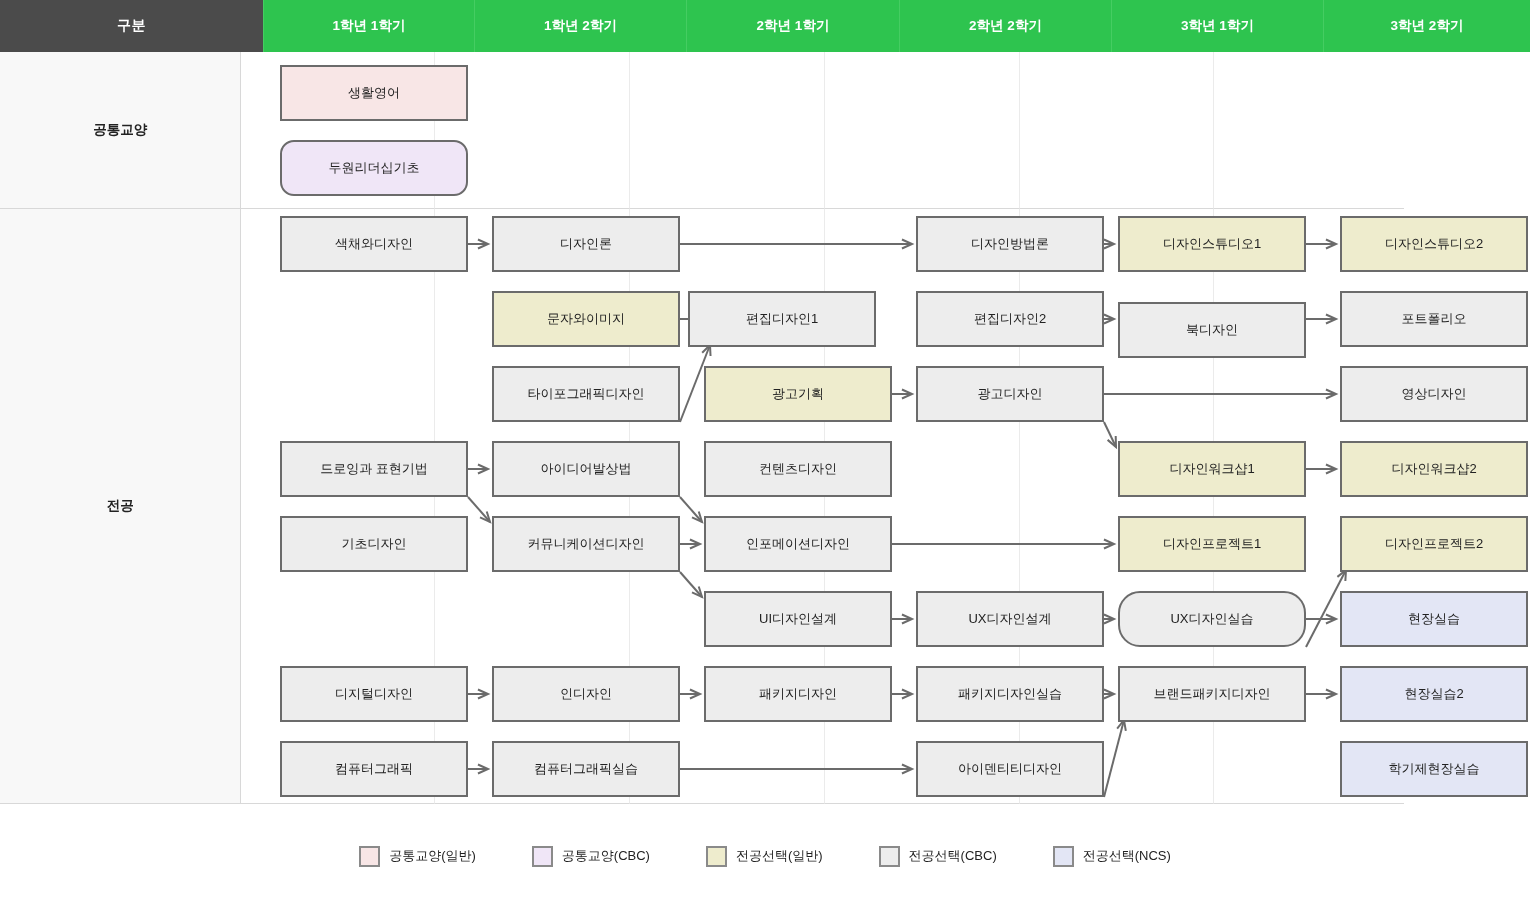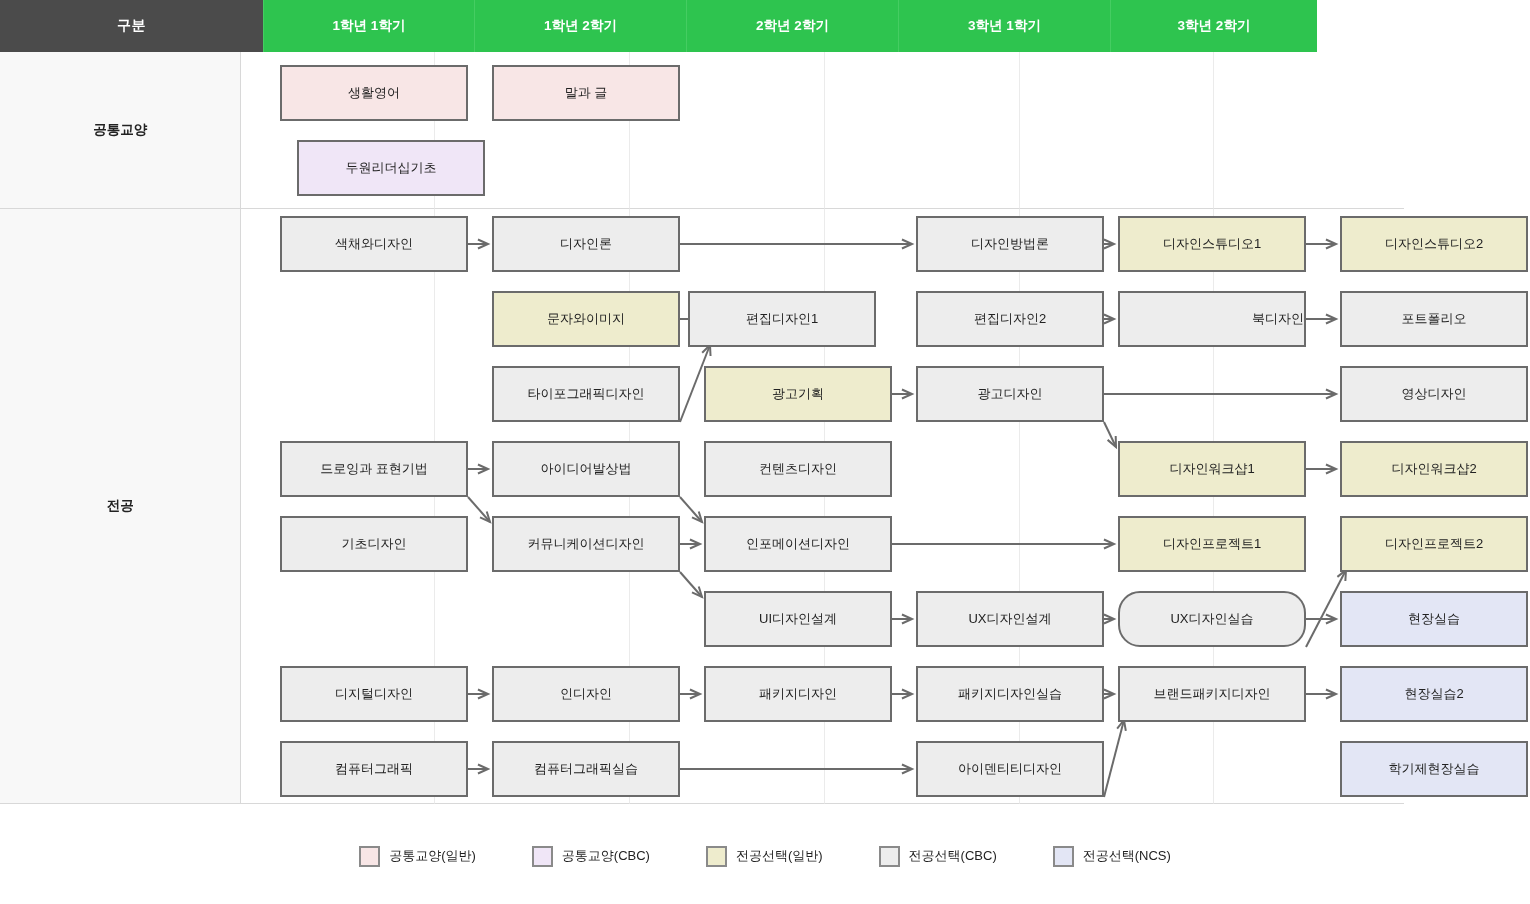--- a/index.html
+++ b/index.html
@@ -100,20 +100,21 @@
 </style>
 </head>
 <body>
 
 <div id="root">
 
   <div class="hdr-row">
     <div class="hdr-cat">구분</div>
     <div class="hdr-sem" style="width:211px">1학년 1학기</div>
     <div class="hdr-sem" style="width:212px">1학년 2학기</div>
+    <div class="hdr-sem" style="width:213px">2학년 1학기</div>
     <div class="hdr-sem" style="width:212px">2학년 2학기</div>
     <div class="hdr-sem" style="width:212px">3학년 1학기</div>
     <div class="hdr-sem" style="width:207px">3학년 2학기</div>
   </div>
 
   <div class="body-wrap">
 
     <div class="row-block" id="band-liberal" style="top:0px;height:157px;">
       <div class="cat-cell" style="height:157px">공통교양</div>
       <div class="col-area" style="width:211px;height:157px"></div>
@@ -248,25 +249,22 @@
     </div>
     <div class="leg-item">
       <span class="leg-sw" style="background:#e3e6f5"></span>
       <span class="leg-lb">전공선택(NCS)</span>
     </div>
   </div>
 
 <div class="course c-gen-lib" style="left: 280px; top: 65px;">
       <span>생활영어</span>
     </div>
-    <div class="course c-cbc-lib" style="left: 297px; top: 140px;">
+    <div class="course c-cbc-lib" style="left: 280px; top: 140px; border-radius: 14px;">
       <span>두원리더십기초</span>
-    </div>
-    <div class="course c-gen-lib" style="left: 492px; top: 65px;">
-      <span>말과 글</span>
     </div>
     <div class="course c-maj-cbc" style="left: 280px; top: 216px;">
       <span>색채와디자인</span>
     </div>
     <div class="course c-maj-cbc" style="left: 280px; top: 441px;">
       <span>드로잉과 표현기법</span>
     </div>
     <div class="course c-maj-cbc" style="left: 280px; top: 516px;">
       <span>기초디자인</span>
     </div>
@@ -329,21 +327,21 @@
     </div>
     <div class="course c-maj-cbc" style="left: 916px; top: 666px;">
       <span>패키지디자인실습</span>
     </div>
     <div class="course c-maj-cbc" style="left: 916px; top: 741px;">
       <span>아이덴티티디자인</span>
     </div>
     <div class="course c-maj-gen" style="left: 1118px; top: 216px;">
       <span>디자인스튜디오1</span>
     </div>
-    <div class="course c-maj-cbc" style="left: 1118px; top: 291px; justify-content: flex-end;">
+    <div class="course c-maj-cbc" style="left: 1118px; top: 302px;">
       <span>북디자인</span>
     </div>
     <div class="course c-maj-gen" style="left: 1118px; top: 441px;">
       <span>디자인워크샵1</span>
     </div>
     <div class="course c-maj-gen" style="left: 1118px; top: 516px;">
       <span>디자인프로젝트1</span>
     </div>
     <div class="course c-maj-cbc" style="left: 1118px; top: 591px; border-radius: 22px;">
       <span>UX디자인실습</span>

